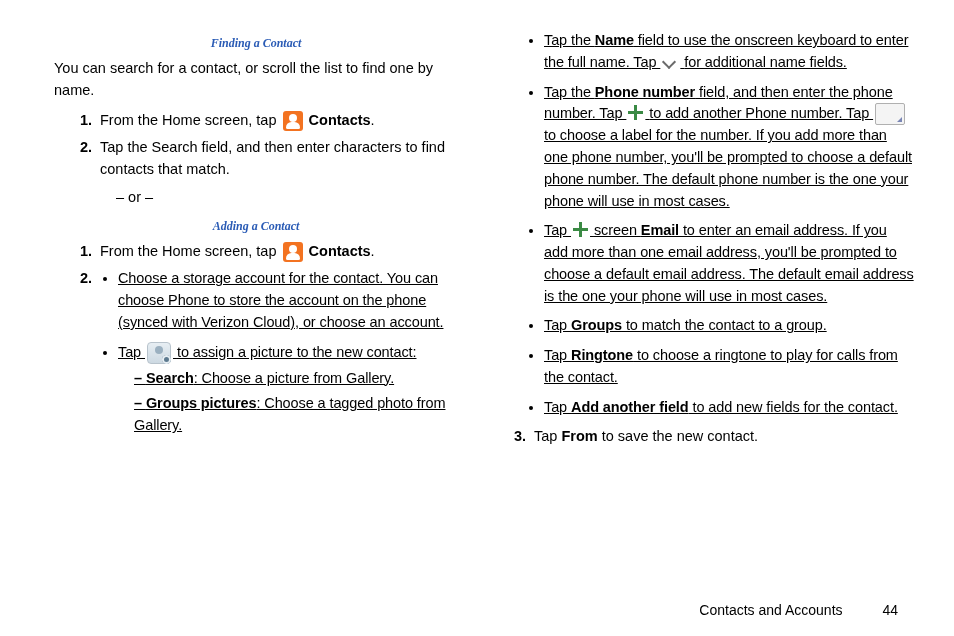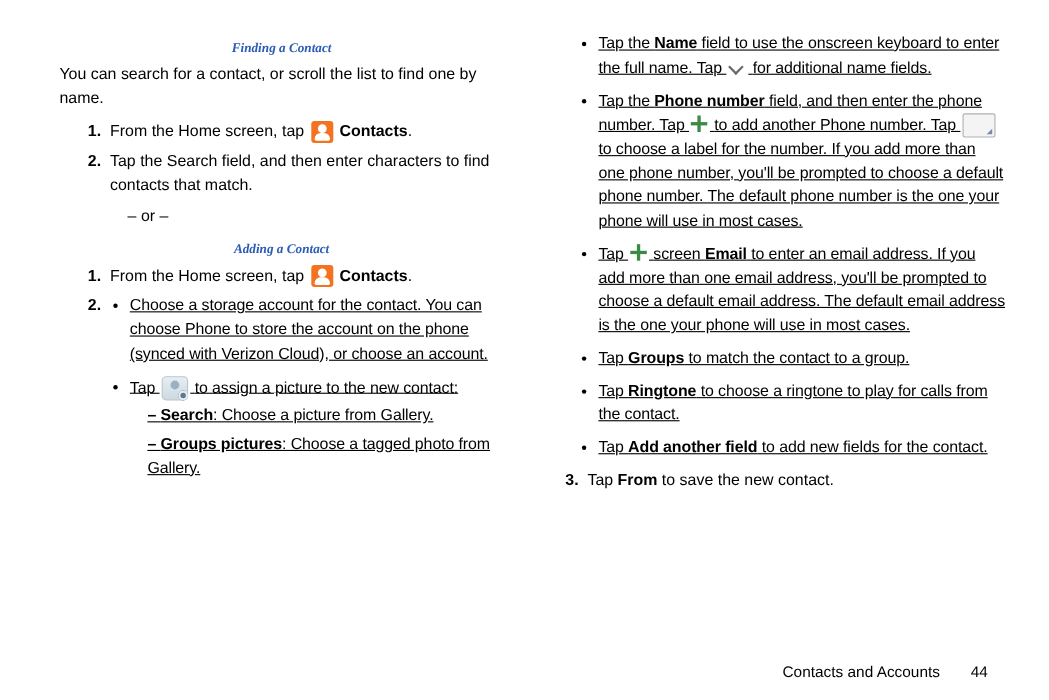--- a/index.html
+++ b/index.html
@@ -185,21 +185,21 @@
     width:0; height:0;
     border-left:5px solid transparent;
     border-bottom:5px solid #7a86b5;
   }
   .footer {
     position: absolute;
     bottom: 18px;
     right: 56px;
     font-size: 14px;
   }
-  .footer .sec { margin-right: 24px; }
+  .footer .sec { margin-right: 36px; }
 </style>
 </head>
 <body>
 
 <div class="page">
 
   <div class="col">
     <h3>Finding a Contact</h3>
     <p class="intro">You can search for a contact, or scroll the list to find one by name.</p>
     <ol>

